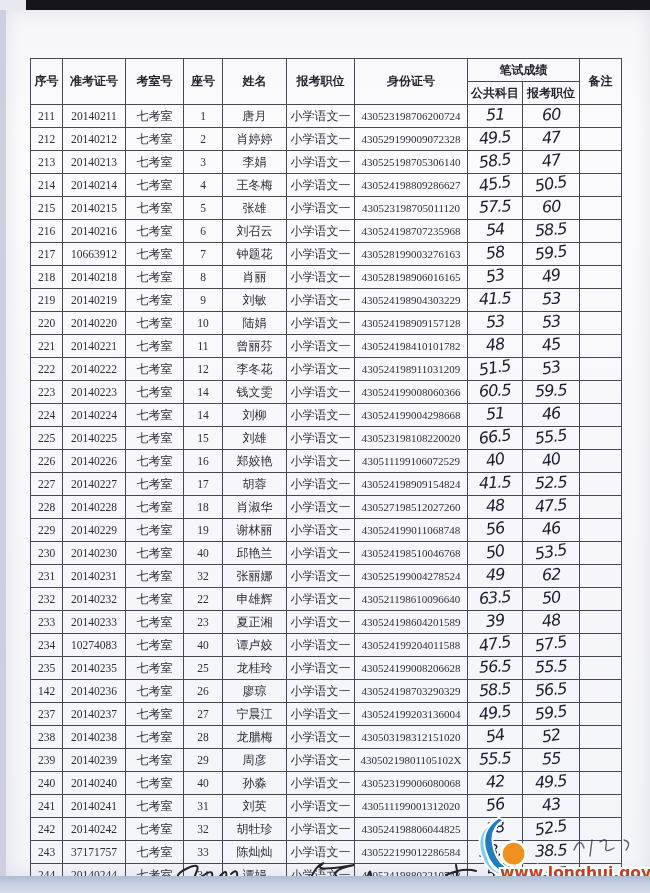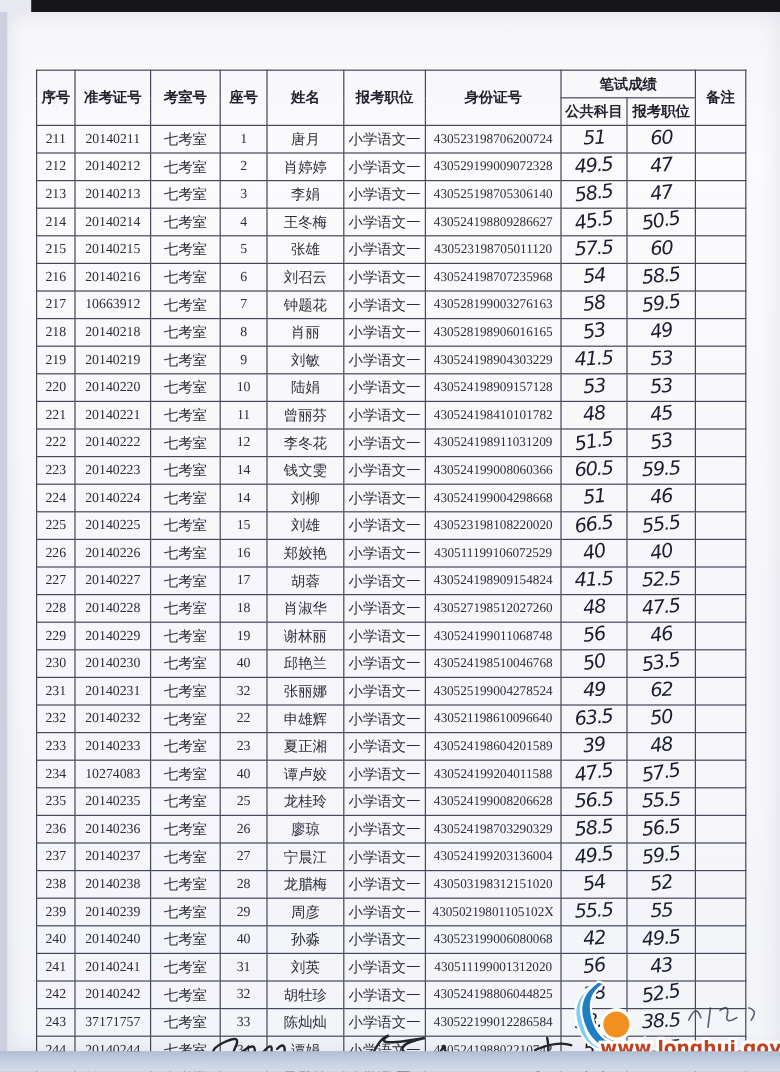--- a/index.html
+++ b/index.html
@@ -389,21 +389,21 @@
           <td class="cell-room pr">七考室</td>
           <td class="cell-seat pr">25</td>
           <td class="cell-name pr">龙桂玲</td>
           <td class="cell-position pr">小学语文一</td>
           <td class="cell-id pr">430524199008206628</td>
           <td class="cell-public"><span class="hw" style="transform: rotate(-3deg) translateY(-1px);">56.5</span></td>
           <td class="cell-professional"><span class="hw" style="transform: rotate(-3deg) translateY(-1px);">55.5</span></td>
           <td class="cell-remark pr"></td>
         </tr>
         <tr>
-          <td class="cell-no pr">236</td>
+          <td class="cell-no pr">142</td>
           <td class="cell-ticket pr">20140236</td>
           <td class="cell-room pr">七考室</td>
           <td class="cell-seat pr">26</td>
           <td class="cell-name pr">廖琼</td>
           <td class="cell-position pr">小学语文一</td>
           <td class="cell-id pr">430524198703290329</td>
           <td class="cell-public"><span class="hw" style="transform: rotate(-5deg) translateY(-1px);">58.5</span></td>
           <td class="cell-professional"><span class="hw" style="transform: rotate(-5deg) translateY(-1px);">56.5</span></td>
           <td class="cell-remark pr"></td>
         </tr>

